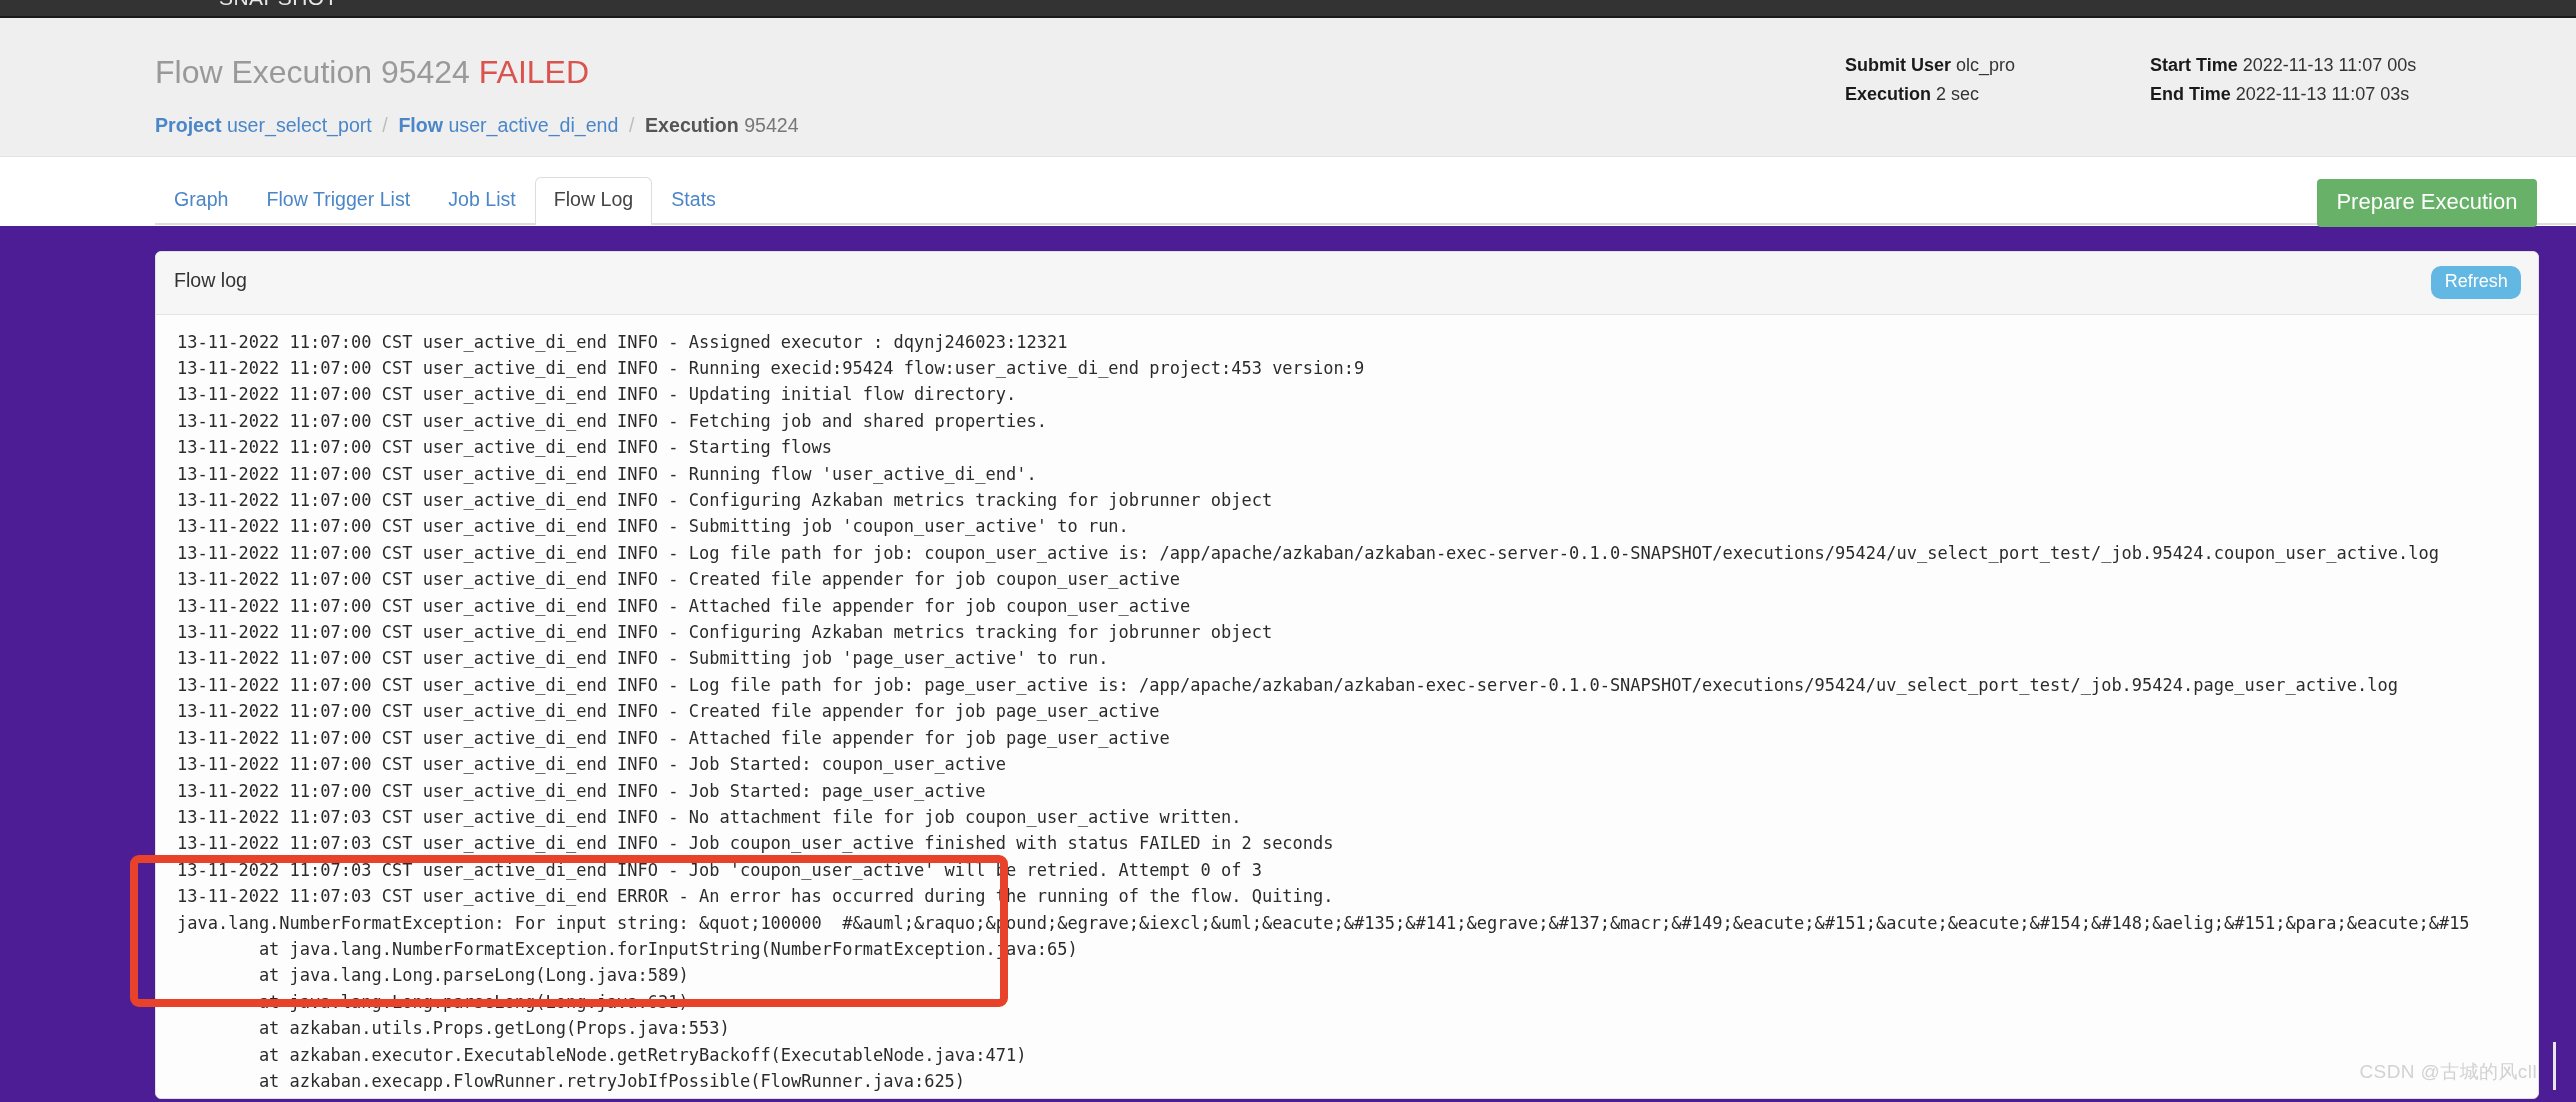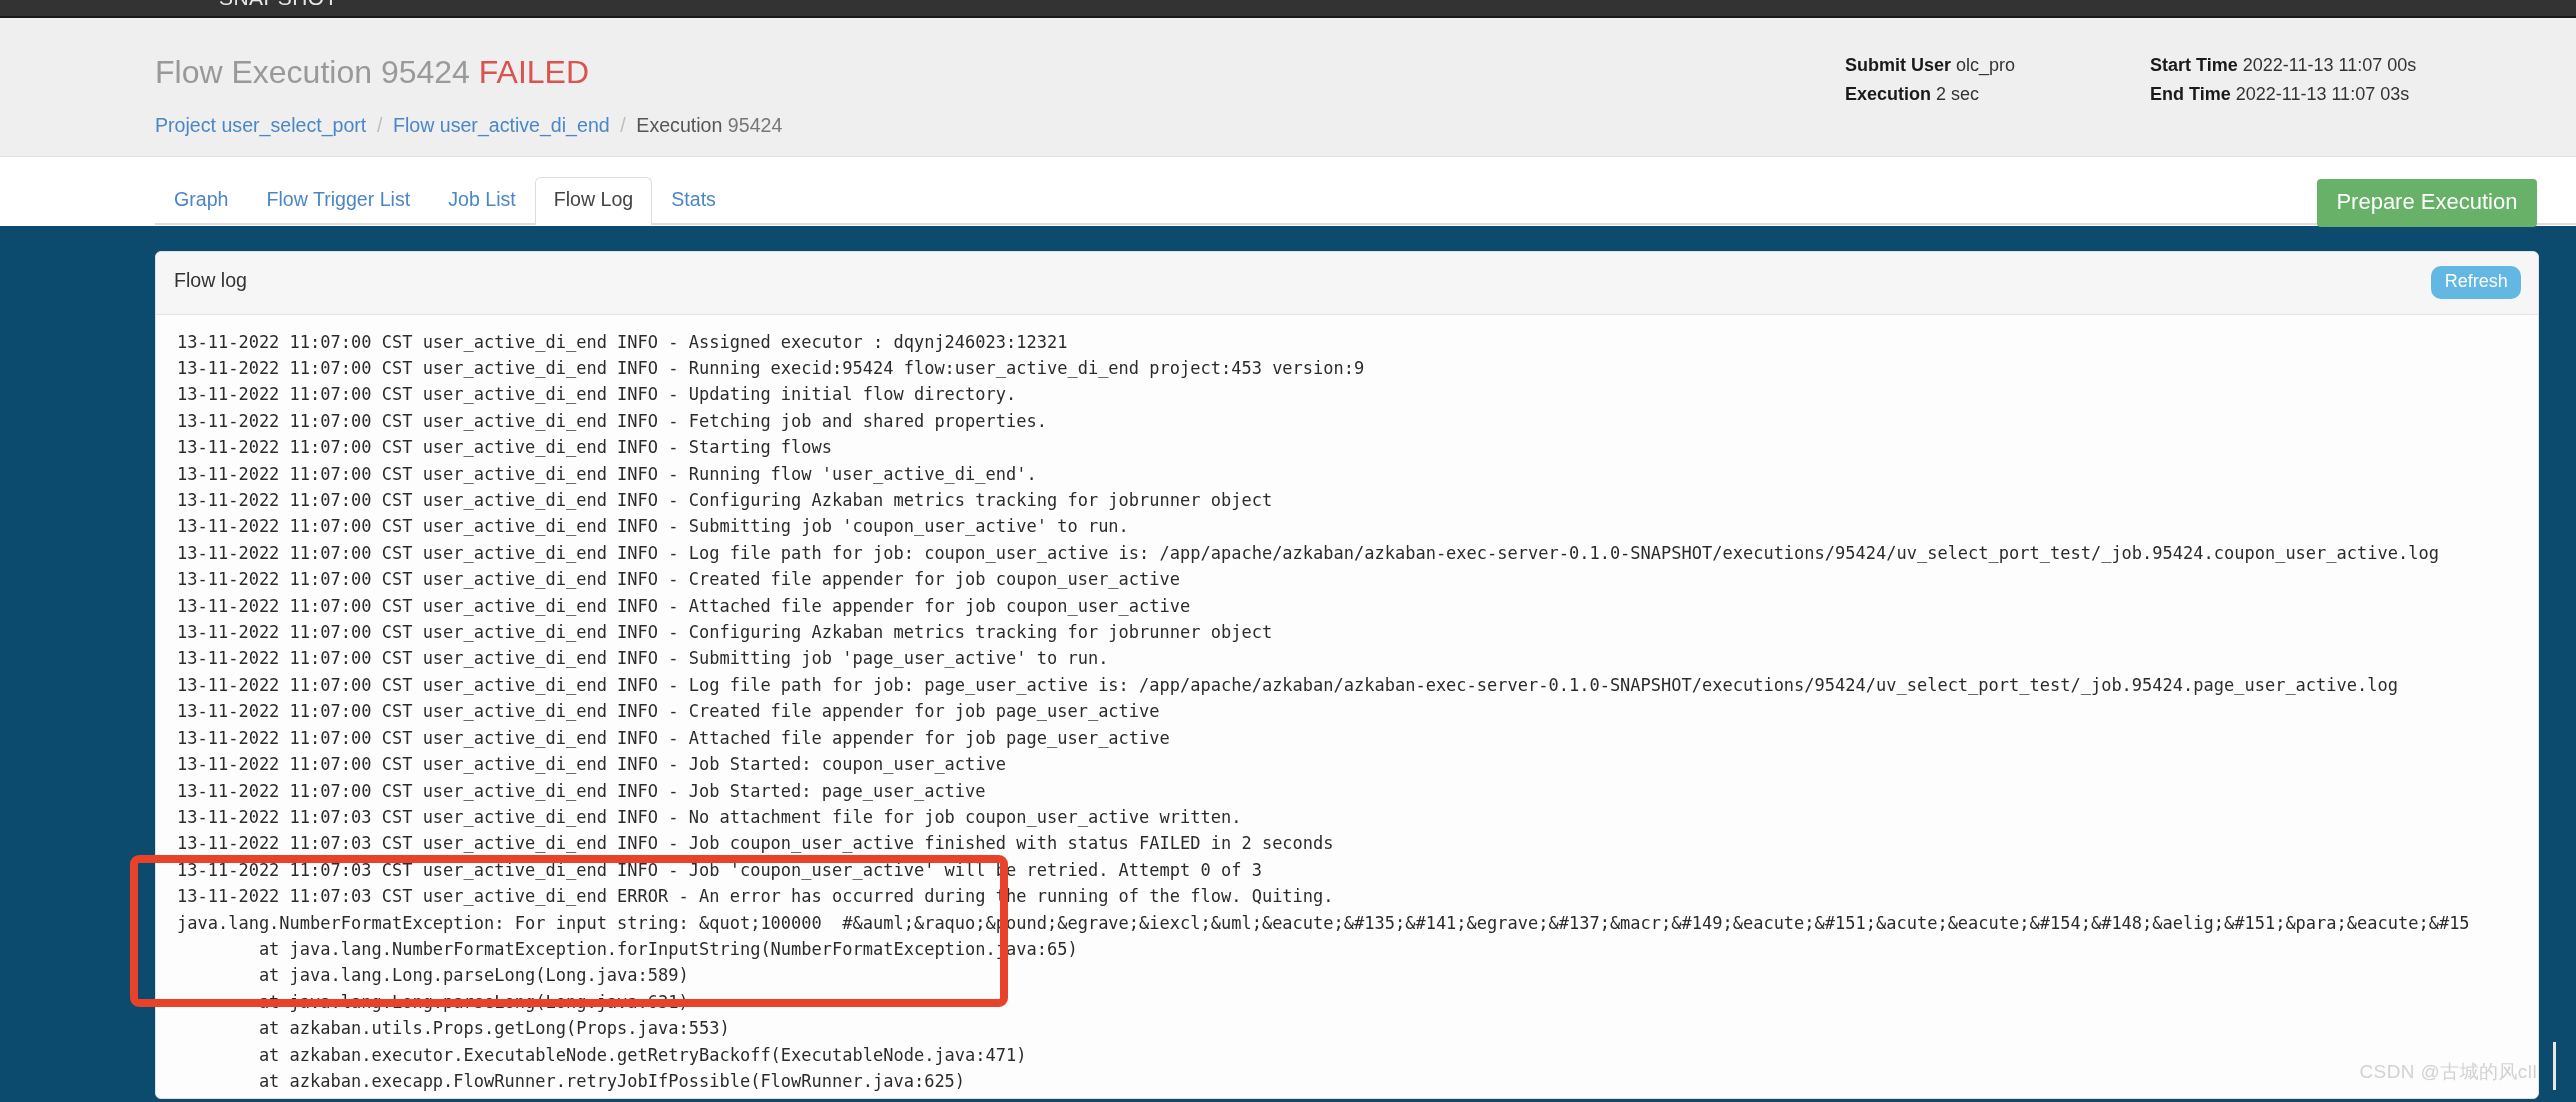--- a/index.html
+++ b/index.html
@@ -2,21 +2,21 @@
 <html style="font-size:12px"><head>
 <meta charset="utf-8">
 <style>
   html,body{margin:0;padding:0;}
   body{
     width:2576px;height:1102px;overflow:hidden;
     background:#ffffff;
     font-family:"Liberation Sans",sans-serif;
     -webkit-font-smoothing:antialiased;
   }
-  .page{position:relative;width:2576px;height:1102px;overflow:hidden;background:#0c4a6e;}
+  .page{position:relative;width:2576px;height:1102px;overflow:hidden;background:#4c1d95;}
 
   
   .navbar{
     position:absolute;left:0;top:0;width:2576px;height:16px;
     background:#333333;border-bottom:2.3px solid #1a1a1a;
   }
   .navbar-brand{
     position:absolute;left:219px;top:-13.6px;
     color:#e8e8e8;font-size:21px;letter-spacing:0.4px;
     white-space:nowrap;
@@ -44,21 +44,21 @@
   
   .breadcrumb-bar{
     position:absolute;left:0;top:105px;width:2576px;height:51px;
     background:#efefef;border-bottom:0.8px solid #e2e2e2;
   }
   .breadcrumb{
     position:absolute;left:155px;top:9px;
     font-size:19.6px;white-space:nowrap;
   }
   .breadcrumb a{color:#4a86c8;text-decoration:none;}
-  .breadcrumb .bc-strong{font-weight:normal;}
+  .breadcrumb .bc-strong{font-weight:bold;}
   .breadcrumb .sep{color:#bdbdbd;margin:0 10.6px;}
   .breadcrumb .bc-current{color:#777777;}
   .breadcrumb .bc-current .bc-strong{color:#555;}
 
   
   .tabs-wrap{
     position:absolute;left:0;top:157px;width:2576px;height:69px;
     background:#fff;
   }
   .tabs-line{

